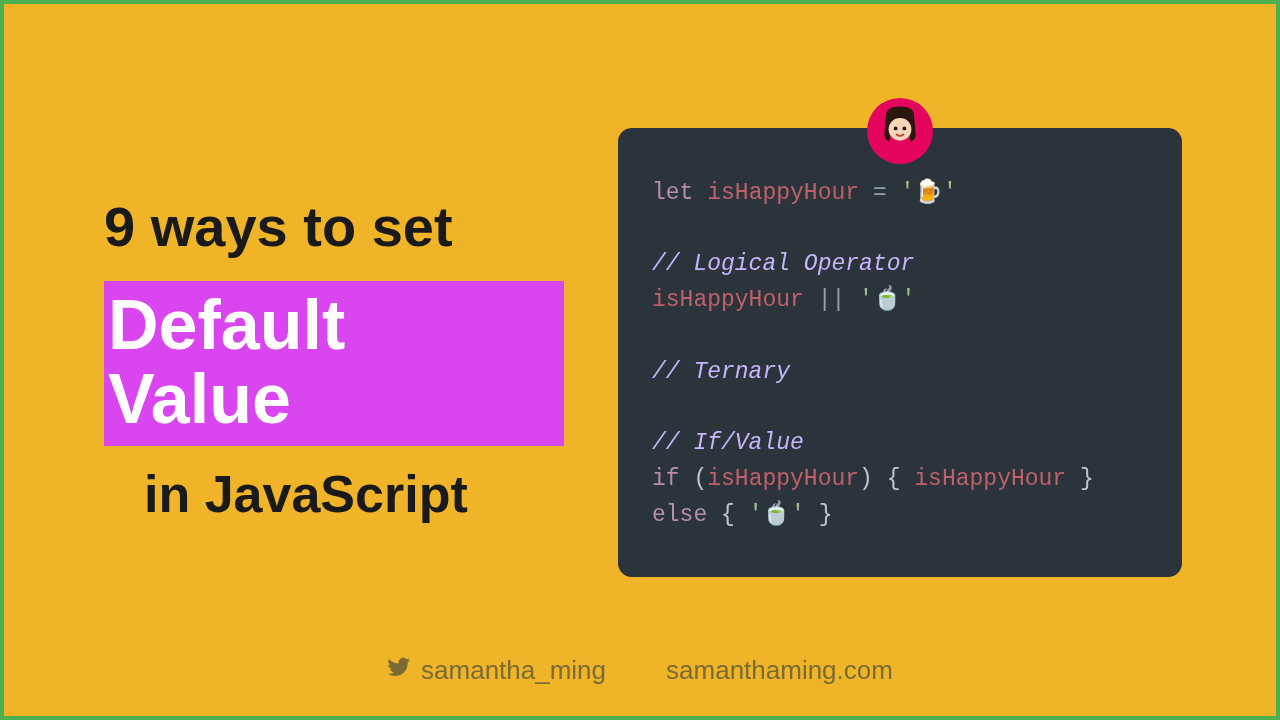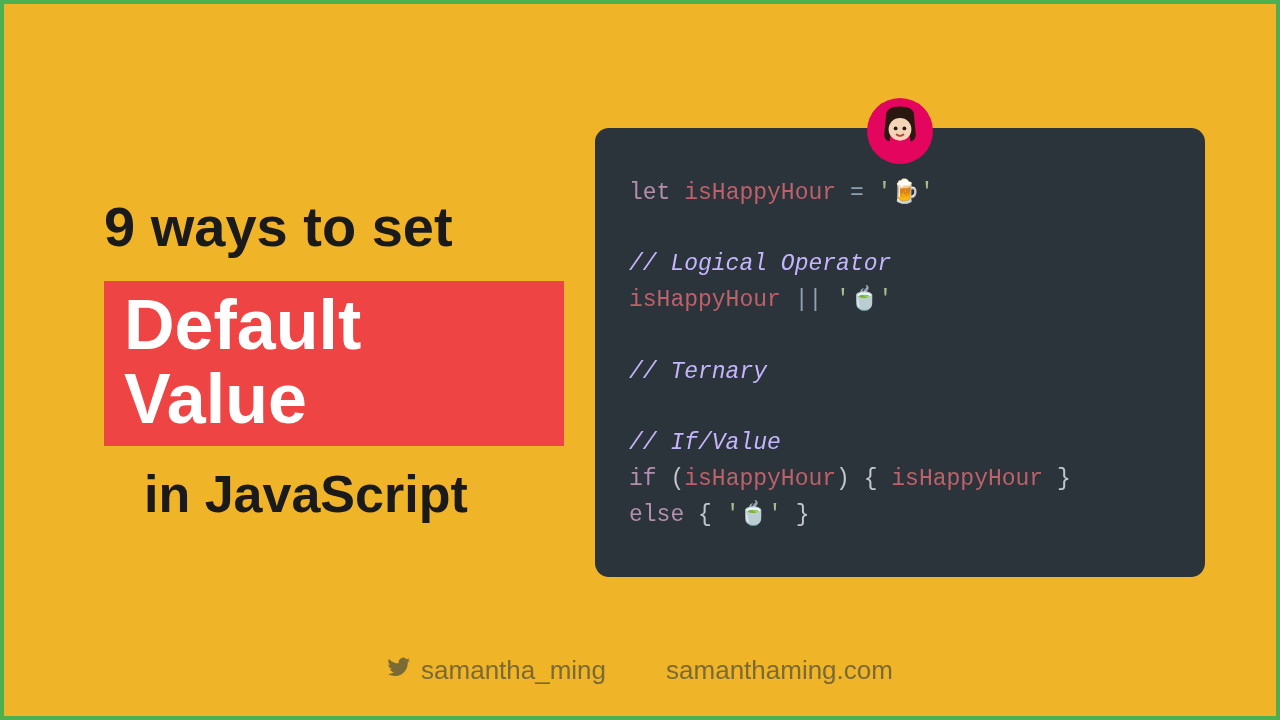--- a/index.html
+++ b/index.html
@@ -30,26 +30,26 @@
     padding-left: 60px;
     padding-top: 40px;
   }
   .title-line {
     font-size: 56px;
     line-height: 1.1;
     margin-bottom: 24px;
   }
   .highlight {
     display: inline-block;
-    background: #ef4444;
+    background: #d946ef;
     color: #fff;
     font-size: 70px;
     font-weight: 800;
     line-height: 1.05;
-    padding: 8px 20px 10px 20px;
+    padding: 8px 20px 10px 4px;
     margin-bottom: 20px;
   }
   .title-sub {
     font-size: 52px;
     line-height: 1.1;
     padding-left: 40px;
   }
   .code-block-wrap {
     flex: 1;
     position: relative;
@@ -67,21 +67,21 @@
     border-radius: 50%;
     background: #e4065e;
     display: flex;
     align-items: center;
     justify-content: center;
     z-index: 2;
     overflow: hidden;
   }
   .avatar svg { width: 56px; height: 56px; }
   .code-block {
-    width: 610px;
+    width: 564px;
     background: #2b333b;
     border-radius: 14px;
     padding: 48px 34px 44px 34px;
     color: #c0c5ce;
     font-family: "SFMono-Regular", Consolas, "Liberation Mono", Menlo, monospace;
     font-size: 23px;
     line-height: 1.55;
     position: relative;
     margin-top: 26px;
   }

